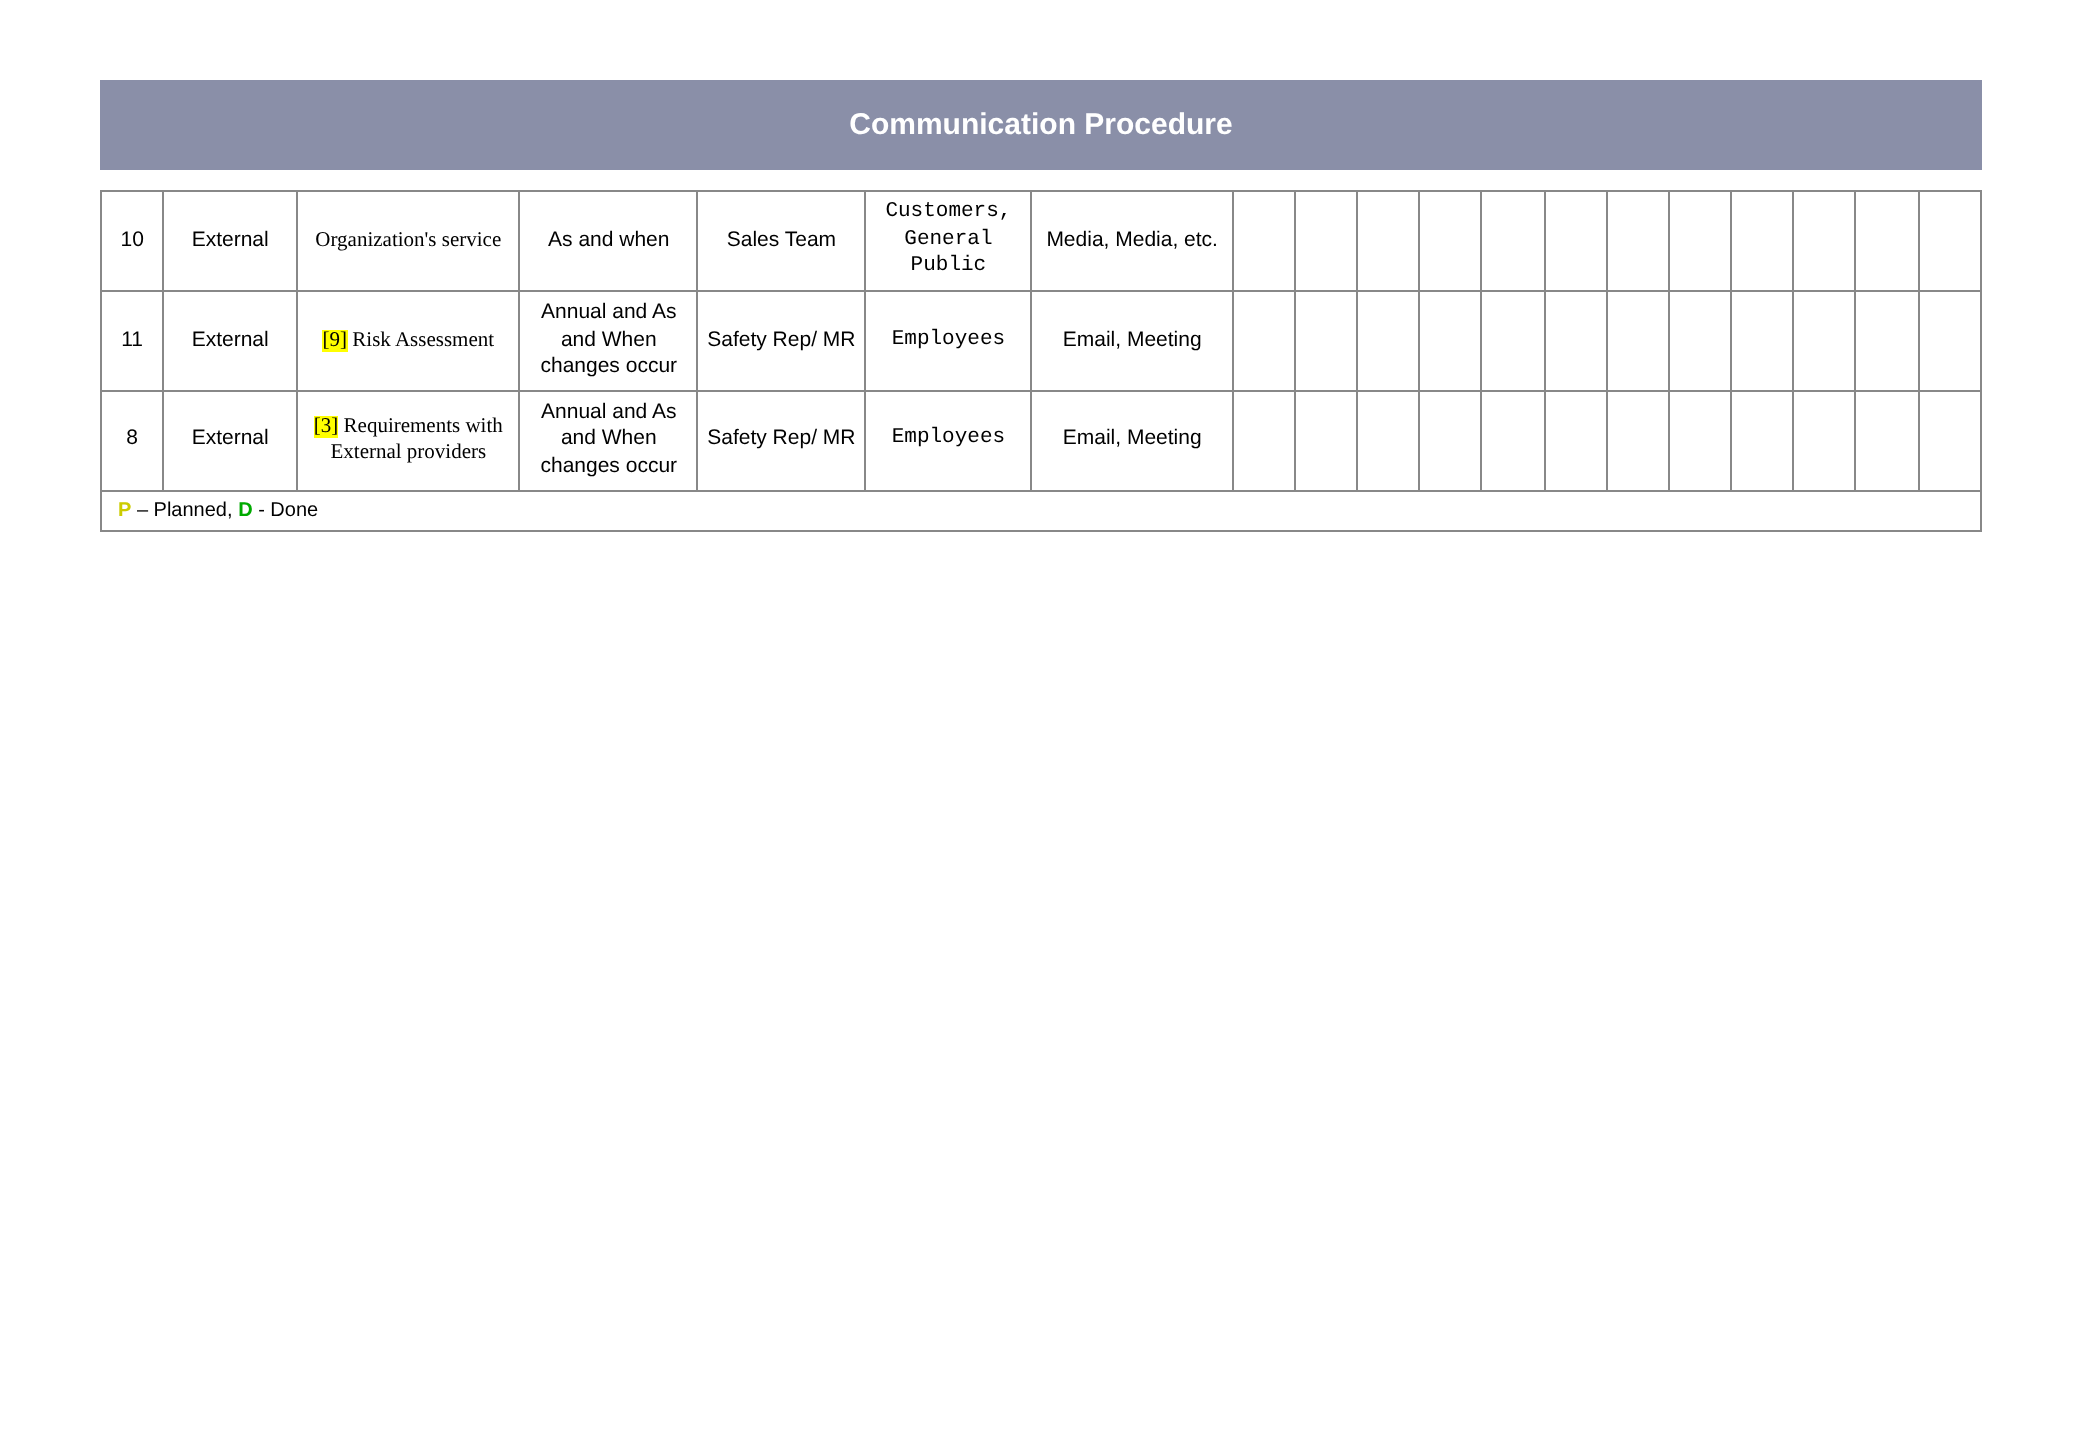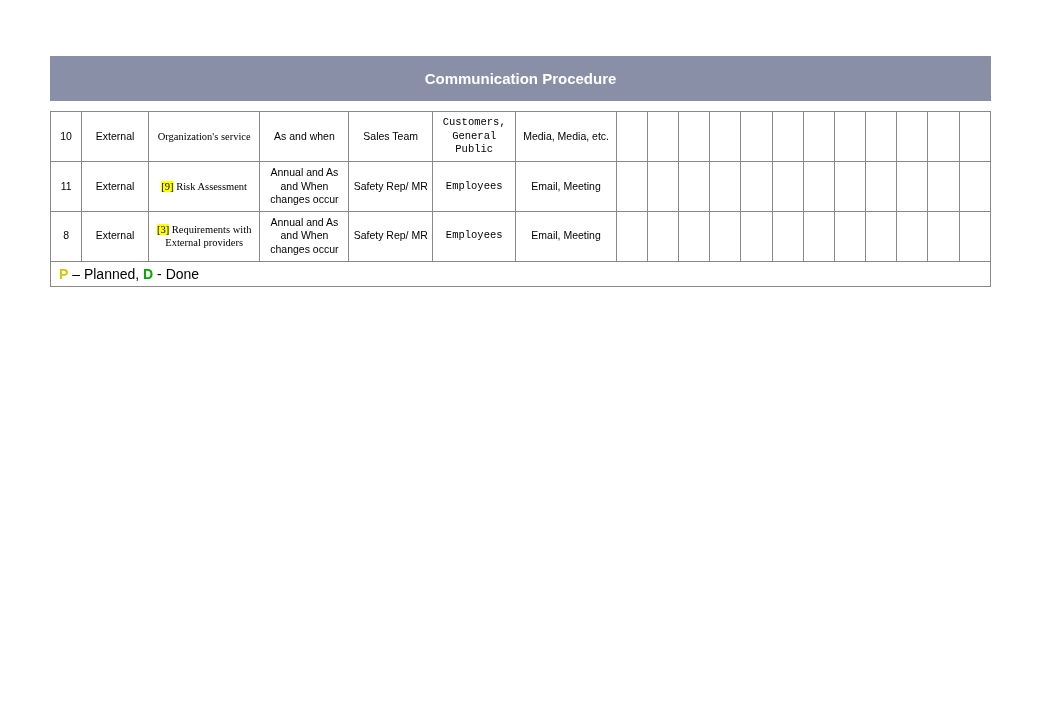--- a/index.html
+++ b/index.html
@@ -15,21 +15,20 @@
       padding: 40px 50px;
     }
     .title-bar {
       background: #8a8fa8;
       color: #fff;
       text-align: center;
       font-weight: bold;
       font-size: 15px;
       padding: 14px 20px;
       margin-bottom: 10px;
-      margin-top: 16px;
     }
     .main-table {
       width: 100%;
       border-collapse: collapse;
       border: 1px solid #666;
     }
     .main-table td {
       border: 1px solid #888;
       text-align: center;
       vertical-align: middle;
@@ -45,21 +44,21 @@
     .main-table .col-audience { width: 75px; font-family: Liberation Mono, monospace; }
     .main-table .col-method { width: 90px; }
     .main-table .col-month {
       width: 28px;
       font-size: 9px;
     }
     .footnote-row td {
       border-top: 1px solid #888;
       text-align: left;
       padding: 3px 8px;
-      font-size: 14px;
+      font-size: 10px;
     }
     .yellow-bracket {
       background-color: #ffff00;
       color: #000;
       font-weight: normal;
     }
   </style>
 </head>
 <body>
 

